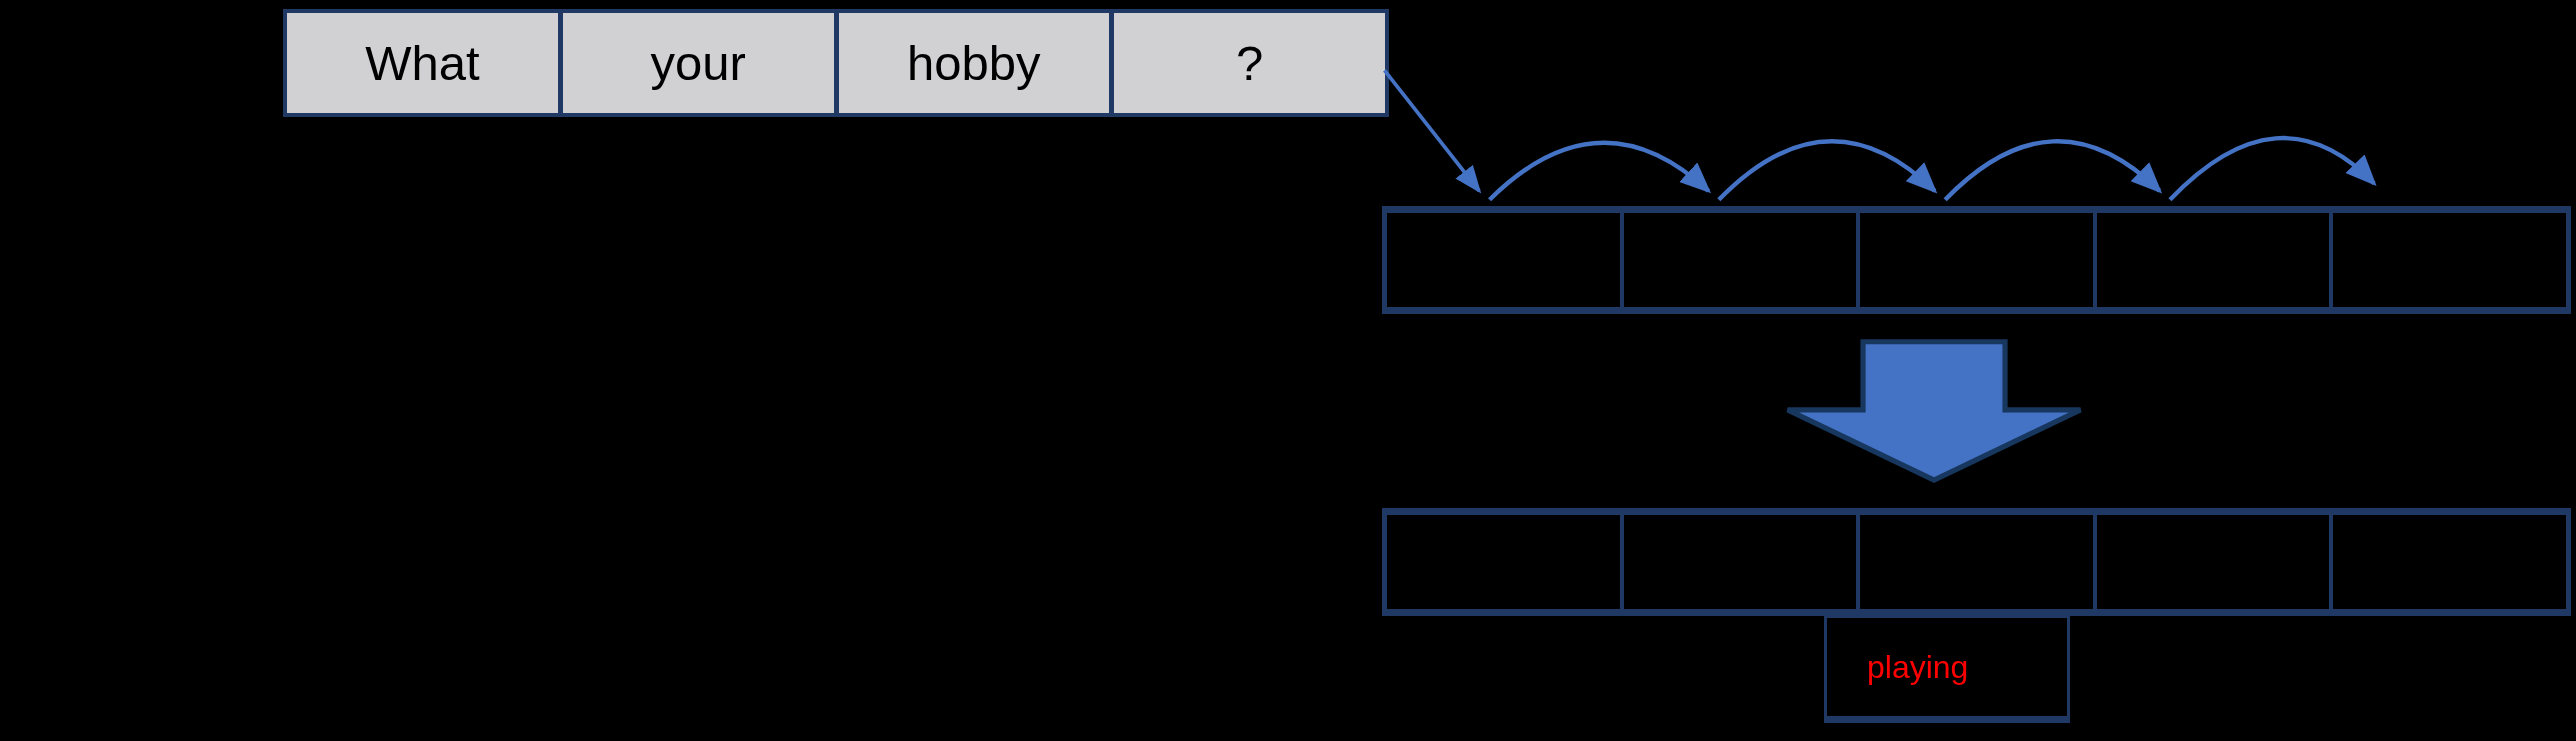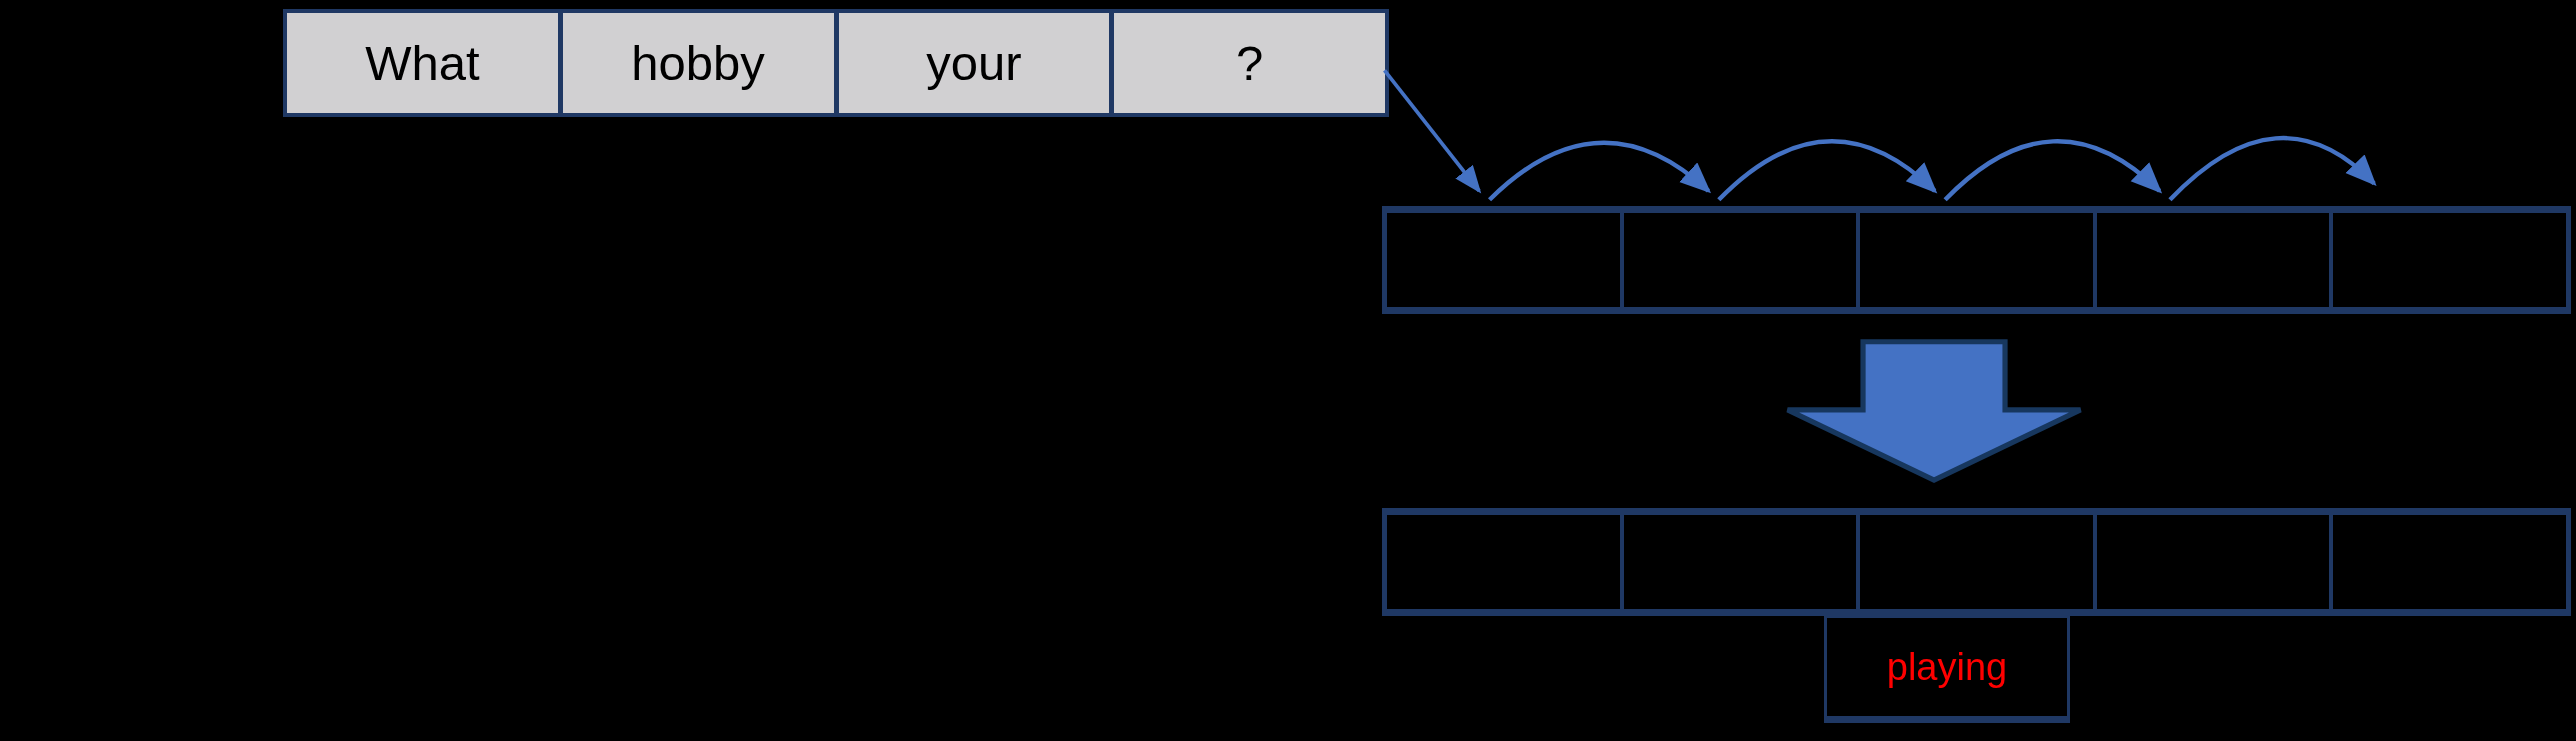--- a/index.html
+++ b/index.html
@@ -64,24 +64,24 @@
 
   
   .prediction-box {
     position: absolute;
     left: 1824px; top: 615px;
     width: 246px; height: 108px;
     border: 3.7px solid var(--border-navy);
     border-bottom-width: 7.4px;
     display: flex;
     align-items: center;
-    justify-content: center;
     color: var(--prediction-red);
-    font-size: 38px;
+    font-size: 32px;
     line-height: 1;
+    padding-left: 40px;
   }
 
   
   .overlay {
     position: absolute;
     left: 0; top: 0;
     width: 2576px; height: 742px;
     pointer-events: none;
   }
   .connector {
@@ -101,24 +101,24 @@
 </head>
 <body>
 
 <div class="canvas">
 
   <div class="word-row">
     <div class="word-cell">
       <span>What</span>
     </div>
     <div class="word-cell">
-      <span>hobby</span>
+      <span>your</span>
     </div>
     <div class="word-cell">
-      <span>your</span>
+      <span>hobby</span>
     </div>
     <div class="word-cell">
       <span>?</span>
     </div>
   </div>
 
   <div class="state-row hidden-row">
     <div class="state-cell"></div>
     <div class="state-cell"></div>
     <div class="state-cell"></div>

